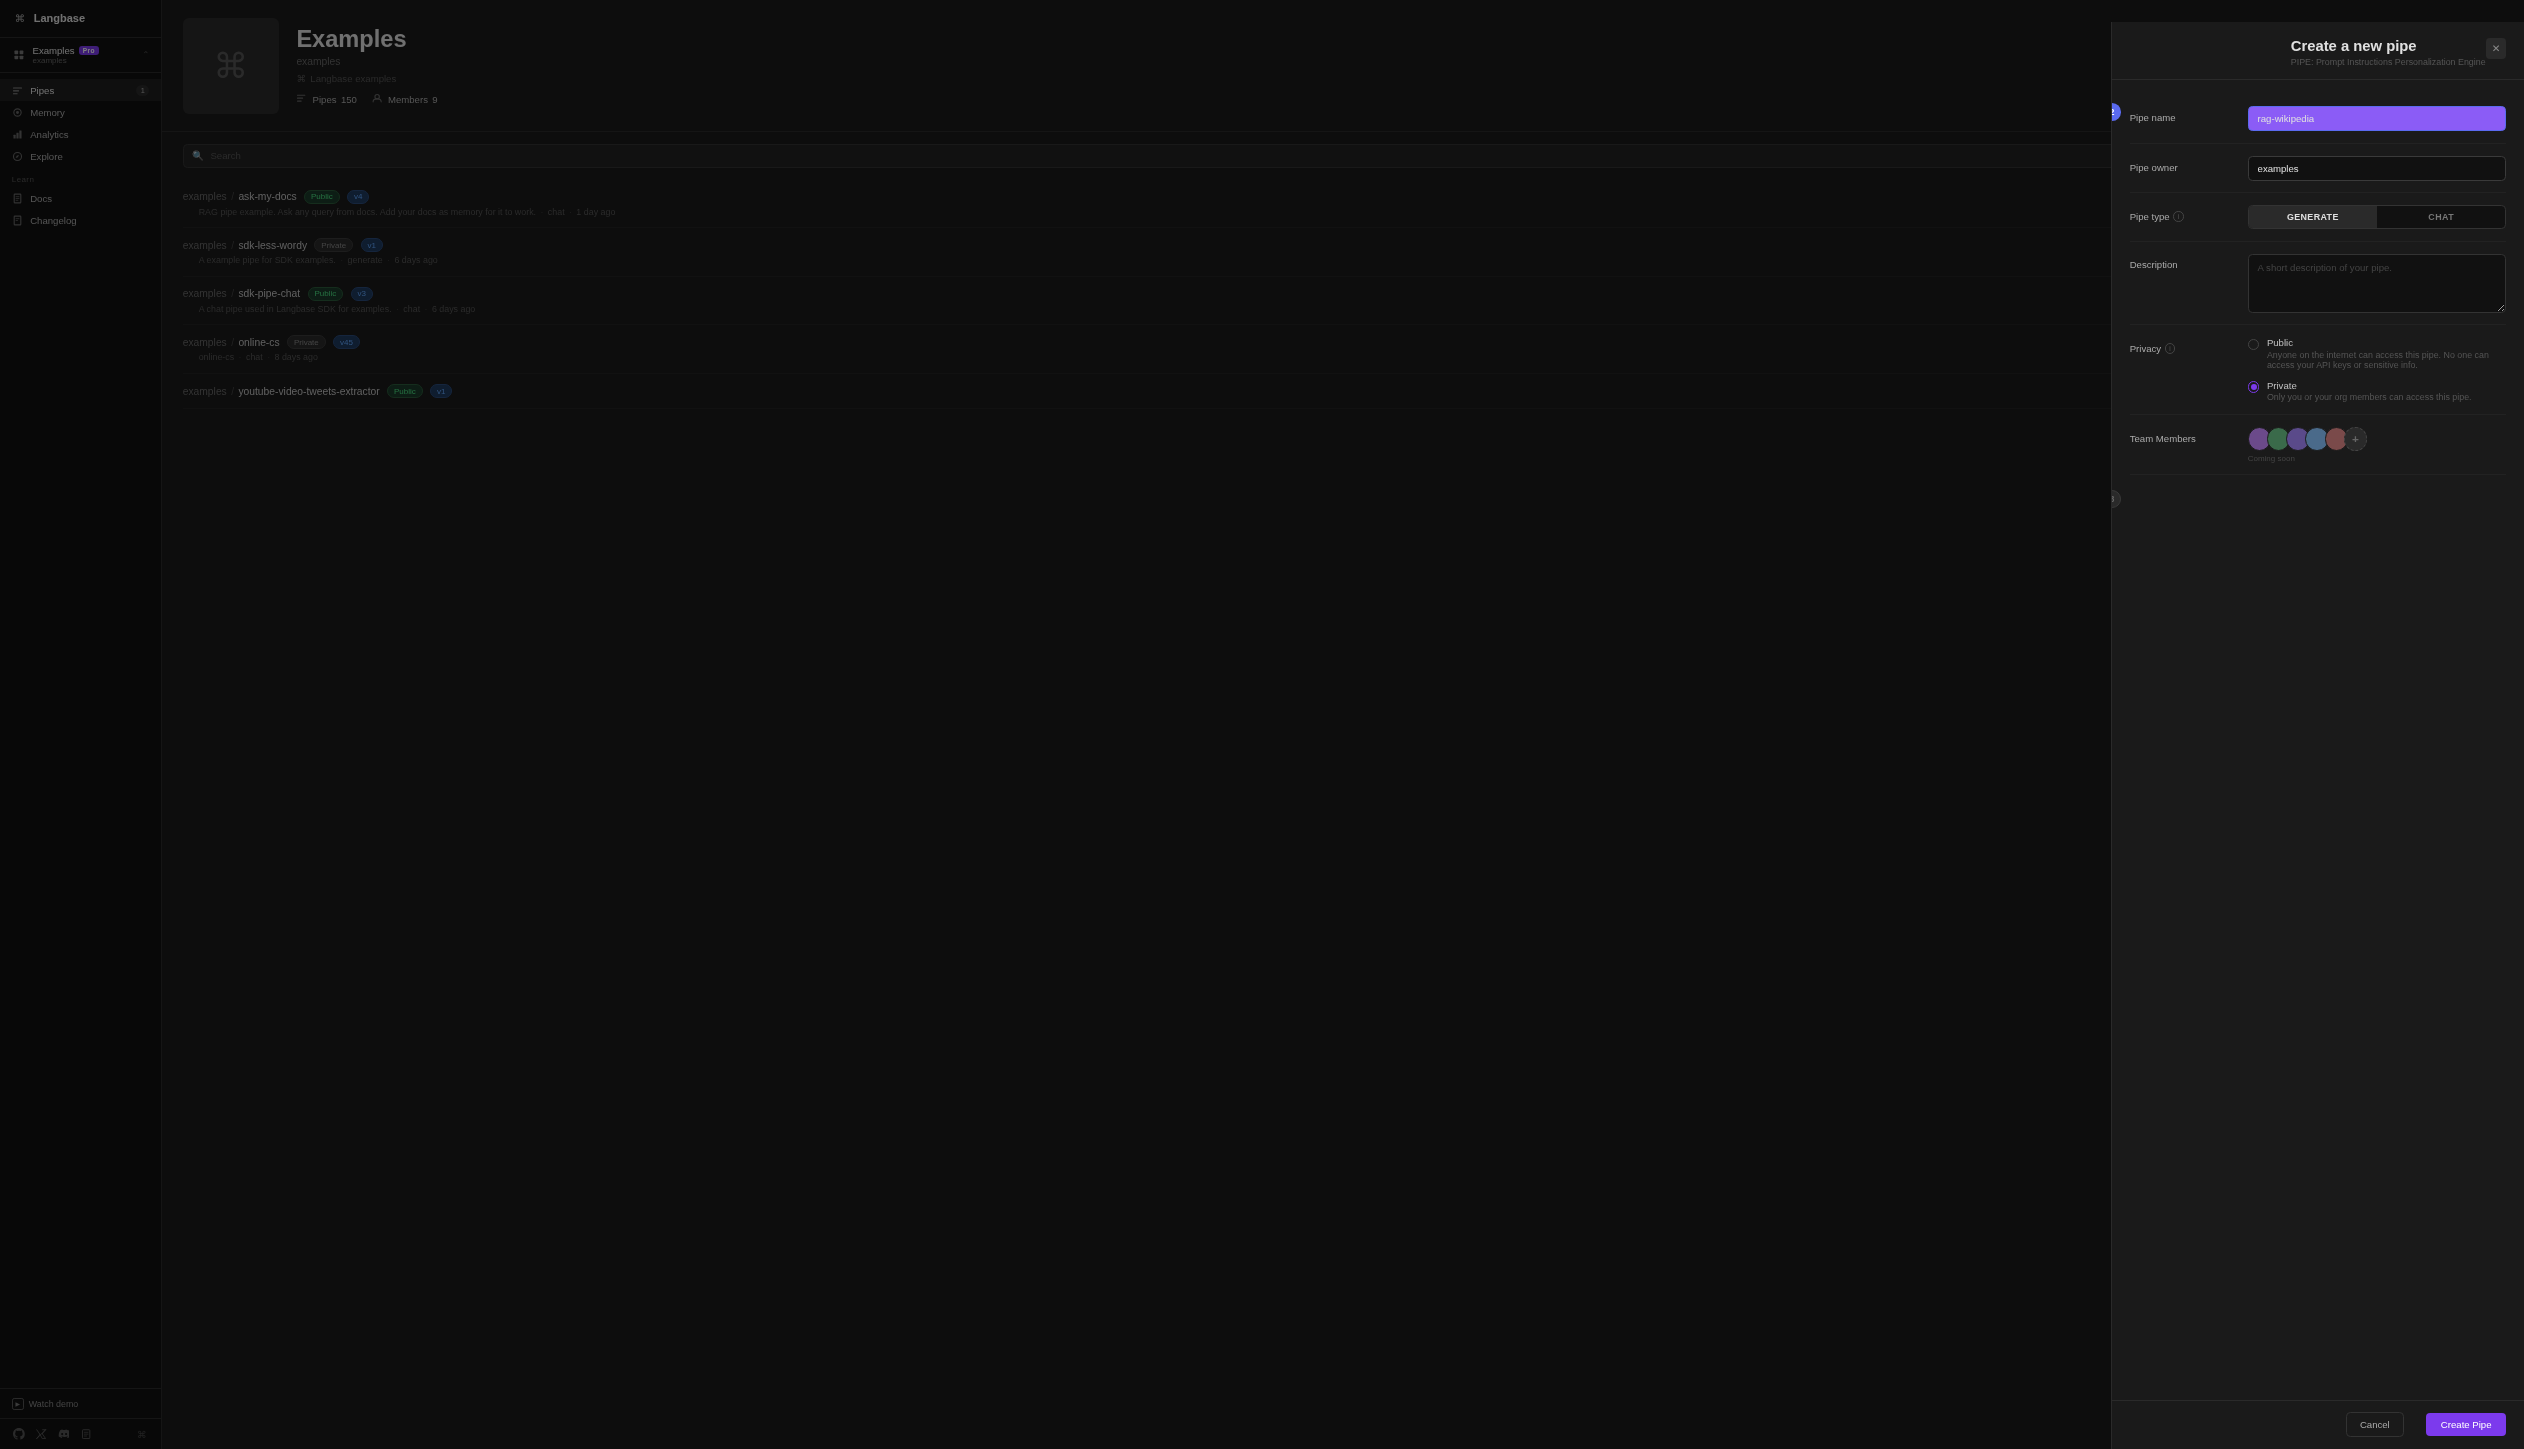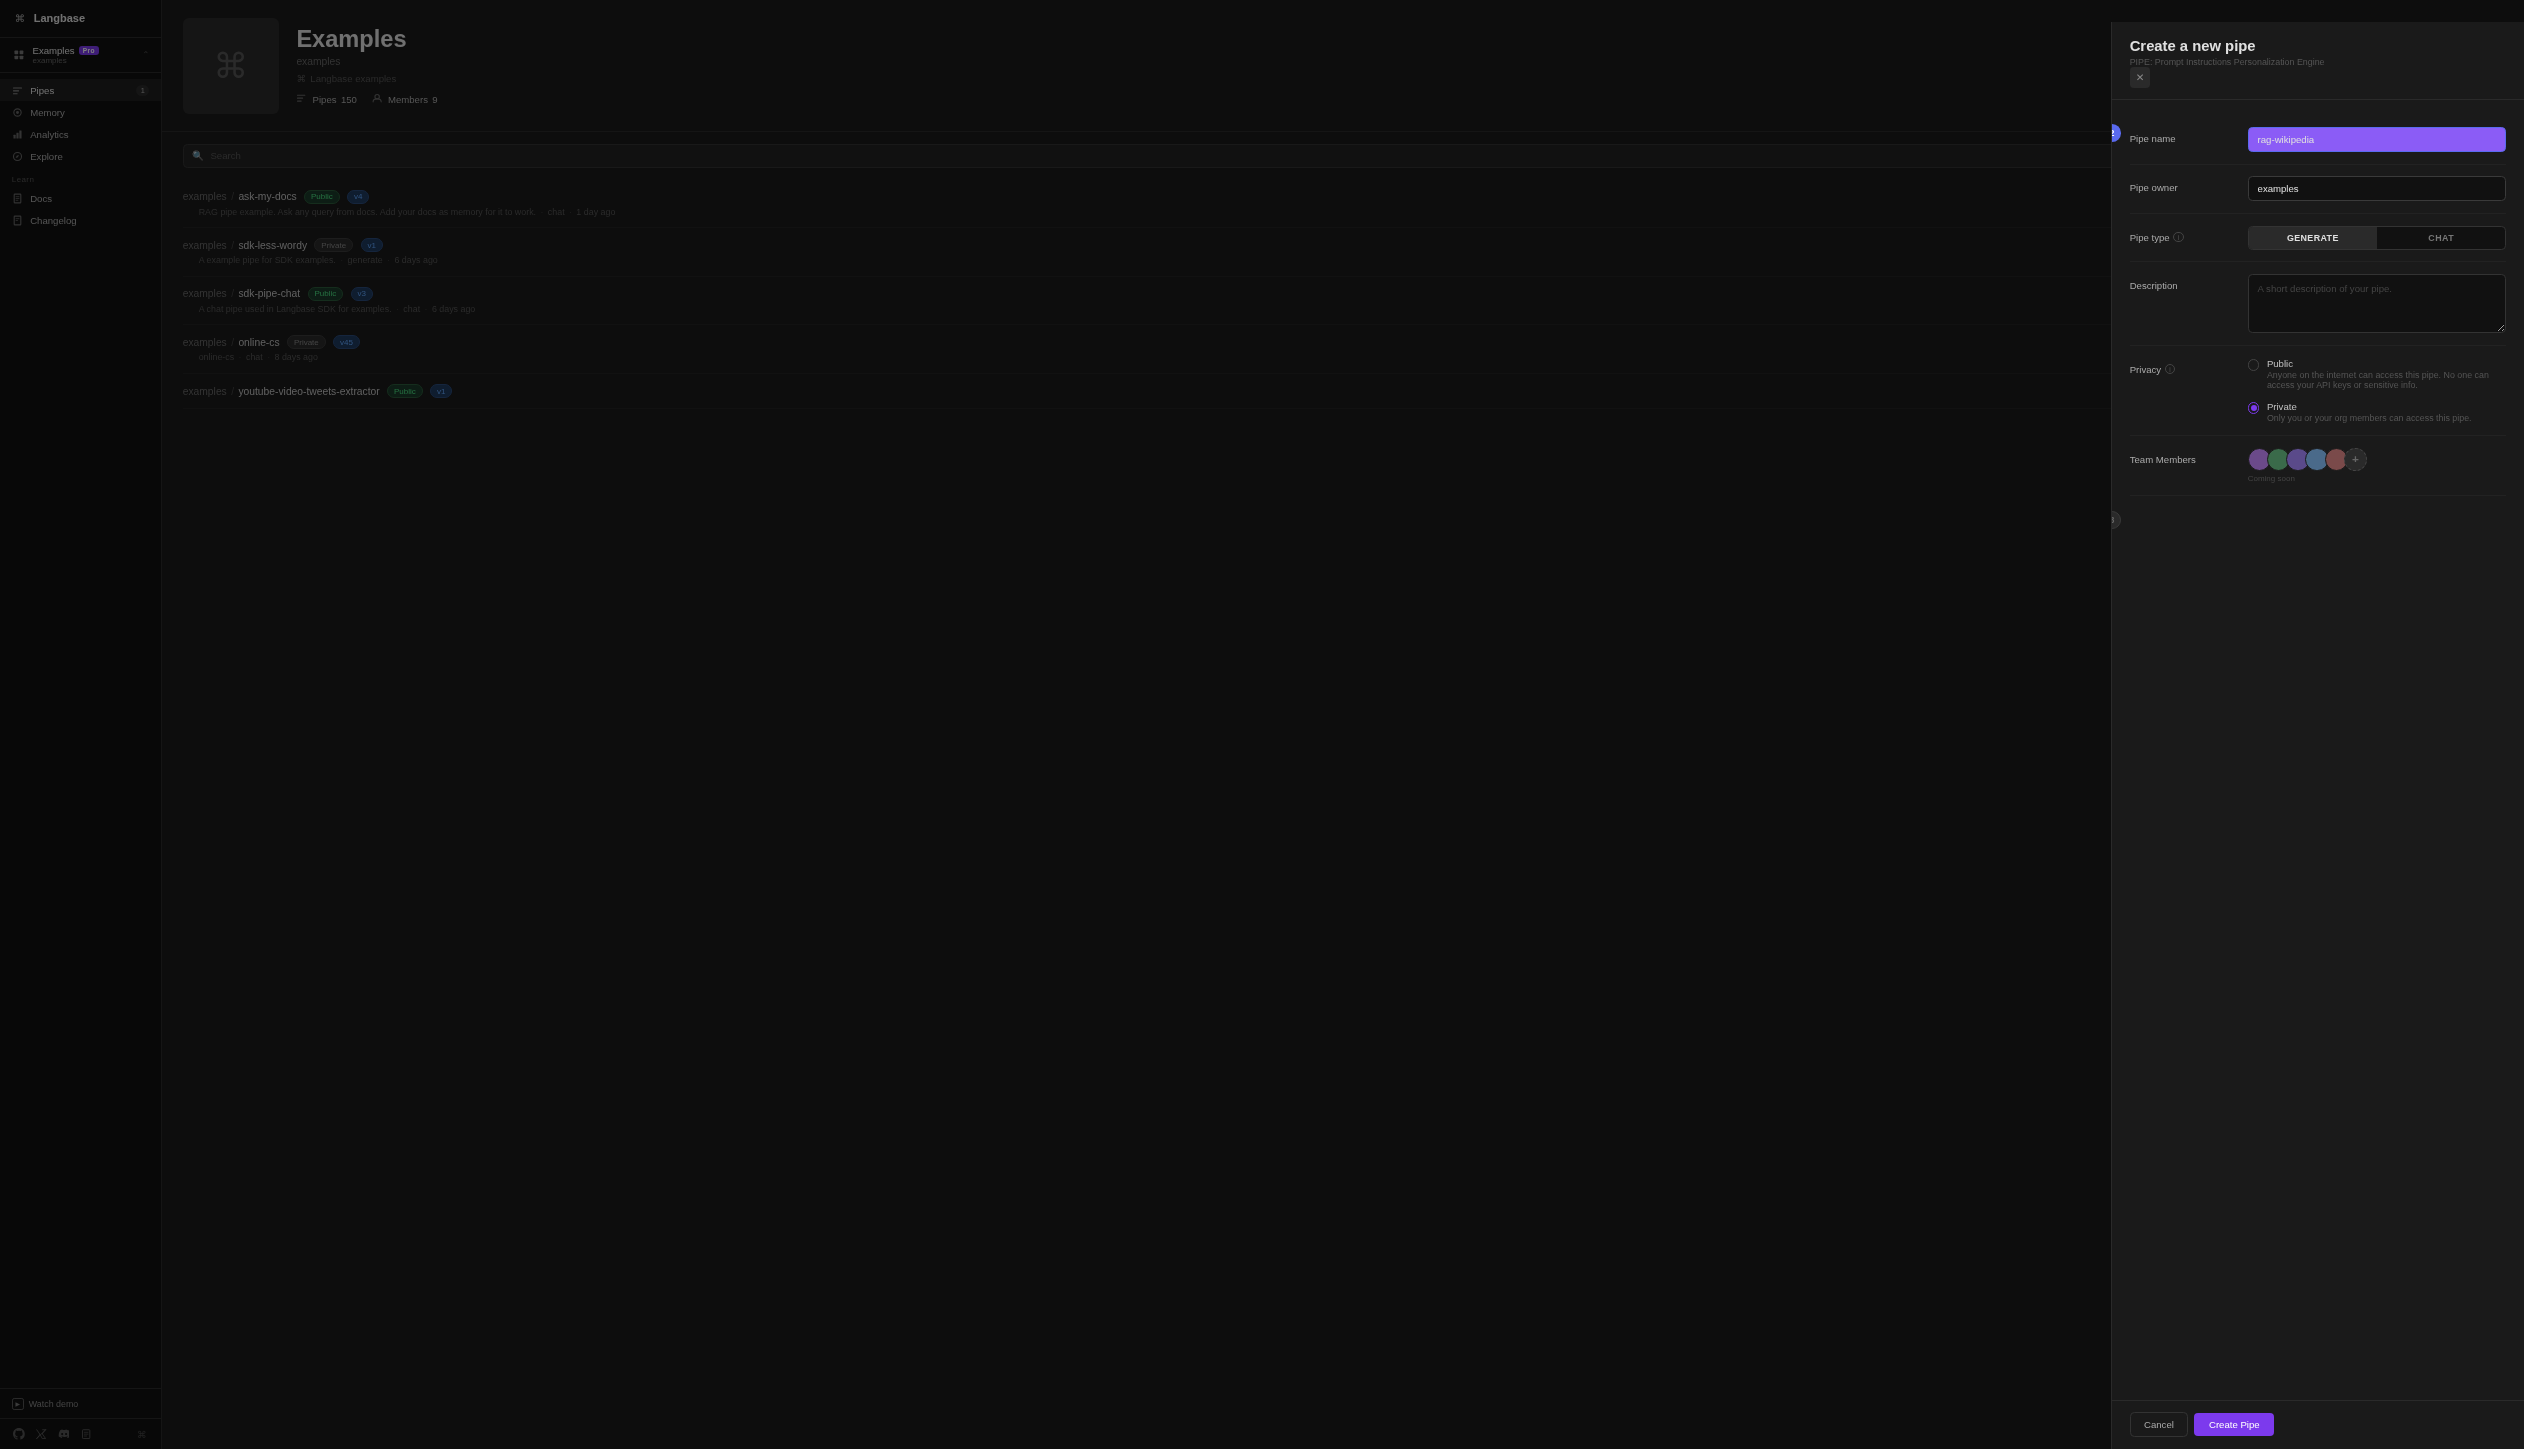--- a/index.html
+++ b/index.html
@@ -363,21 +363,20 @@
       display: flex;
       flex-direction: column;
       overflow-y: auto;
     }
     .modal-header {
       display: flex;
       align-items: flex-start;
       justify-content: flex-end;
       padding: 16px 17.7px 11.8px;
       border-bottom: 0.7px solid #2a2a2a;
-      flex-direction: column;
     }
     .modal-title {
       font-size: 14.8px;
       font-weight: 600;
       color: #e0e0e0;
     }
     .modal-subtitle {
       font-size: 8.9px;
       color: #555;
       margin-top: 3px;
@@ -559,21 +558,22 @@
     .coming-soon {
       font-size: 8px;
       color: #444;
       margin-top: 3px;
     }
 
     
     .modal-footer {
       display: flex;
       align-items: center;
-      gap: 6px;
+      justify-content: flex-end;
+      gap: 22px;
       padding: 11.8px 17.7px;
       border-top: 0.7px solid #2a2a2a;
     }
     .btn-cancel {
       background: transparent;
       border: 0.7px solid #333;
       color: #aaa;
       padding: 5.9px 13.3px;
       border-radius: 4.4px;
       font-size: 9.6px;

